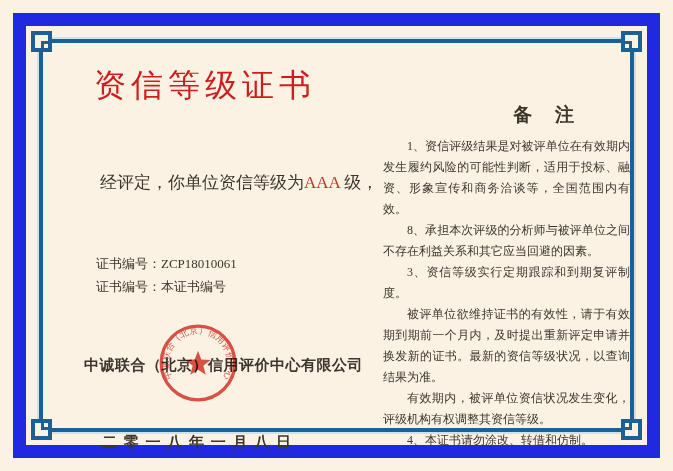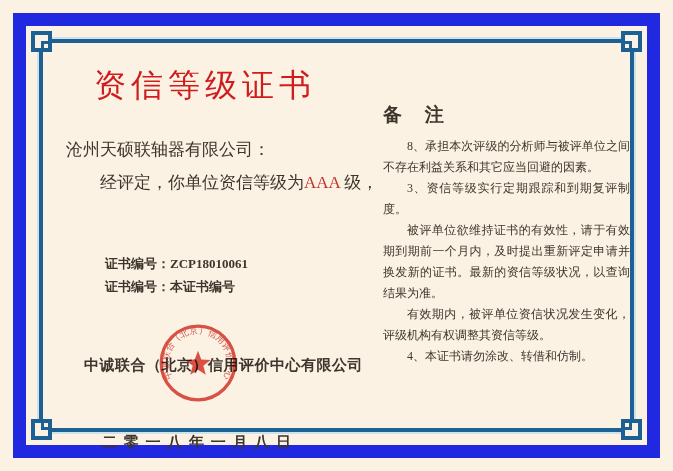--- a/index.html
+++ b/index.html
@@ -41,34 +41,34 @@
   .title {
     position:absolute; left:94px; top:64px;
     font-size:32px; font-weight:normal; letter-spacing:5px;
     color:var(--title-red,#cf1d1d);
   }
   .addressee { position:absolute; left:66px; top:138px; font-size:17px; }
   .body-line1 { position:absolute; left:66px; top:171px; font-size:17px; width:330px; text-indent:34px; }
   .body-line2 { position:absolute; left:66px; top:205px; font-size:17px; }
   .rating { color:var(--rating-red,#c2352b);margin-top:36px; }
 
-  .fields { position:absolute; left:96px; top:253px; font-size:13px; font-weight:bold; line-height:22.5px;margin-left:9px; }
+  .fields { position:absolute; left:96px; top:253px; font-size:13px; font-weight:normal; line-height:22.5px; }
   .field-row span { display:inline; }
 
   .issuer { position:absolute; left:84px; top:356px; font-size:15px; font-weight:bold; letter-spacing:0.5px; }
   .date   { position:absolute; left:102px; top:395px; font-size:15px; font-weight:bold; letter-spacing:1.5px;margin-top:38px; }
 
   .seal {
     position:absolute; left:152px; top:317px; width:92px; height:92px;
     opacity:0.85; mix-blend-mode:multiply; pointer-events:none;
   }
 
   .remarks-heading {
     position:absolute; left:383px; top:102px; width:200px;
-    text-align:left; font-size:19px; font-weight:bold; letter-spacing:9px;
+    text-align:right; font-size:19px; font-weight:bold; letter-spacing:9px;
   }
   .remarks {
     position:absolute; left:383px; top:136px; width:247px;
     font-size:12px; line-height:21px; text-align:justify;
   }
   .remarks p { margin:0; text-indent:24px; }
 </style>
 </head>
 <body>
 
@@ -85,21 +85,20 @@
     </div>
   <div class="knot bl">
       <div class="knot-small"></div>
     </div>
   <div class="knot br">
       <div class="knot-small"></div>
     </div>
 
   <div class="title">资信等级证书</div>
 
-  <div class="addressee">沧州天硕联轴器有限公司：</div>
 
   <div class="body-line1"><span>经评定，你单位资信等级为</span><span class="rating">AAA</span><span> 级，</span></div>
 
   <div class="fields">
     <div class="field-row"><span>证书编号：</span><span>ZCP18010061</span></div>
     <div class="field-row"><span>证书编号：</span><span>本证书编号</span></div>
   </div>
 
   <div class="issuer">中诚联合（北京）信用评价中心有限公司</div>
   <div class="date">二 零 一 八 年 一 月 八 日</div>
@@ -107,20 +106,21 @@
   <svg class="seal" viewBox="0 0 90 90" aria-hidden="true">
     <circle cx="45" cy="45" r="36" fill="none" stroke="#d5372e" stroke-width="3.2"></circle>
     <path id="sealArc" d="M 19.9,59.5 A 29 29 0 1 1 70.1,59.5" fill="none"></path>
     <text font-size="8.5" fill="#d5372e" letter-spacing="0.2"><textPath href="#sealArc">中诚联合（北京）信用评价中心有限公司</textPath></text>
     <polygon fill="#d5372e" points="45,33 48.2,41.6 57.4,42 50.2,47.7 52.6,56.5 45,51.5 37.4,56.5 39.8,47.7 32.6,42 41.8,41.6"></polygon>
   </svg>
 
   <div class="remarks-heading">备 注</div>
 
   <div class="remarks">
+    <p>1、资信评级结果是对被评单位在有效期内发生履约风险的可能性判断，适用于投标、融资、形象宣传和商务洽谈等，全国范围内有效。</p>
     <p>8、承担本次评级的分析师与被评单位之间不存在利益关系和其它应当回避的因素。</p>
     <p>3、资信等级实行定期跟踪和到期复评制度。</p>
     <p>被评单位欲维持证书的有效性，请于有效期到期前一个月内，及时提出重新评定申请并换发新的证书。最新的资信等级状况，以查询结果为准。</p>
     <p>有效期内，被评单位资信状况发生变化，评级机构有权调整其资信等级。</p>
     <p>4、本证书请勿涂改、转借和仿制。</p>
   </div>
 
 </div>
 
 </body></html>

